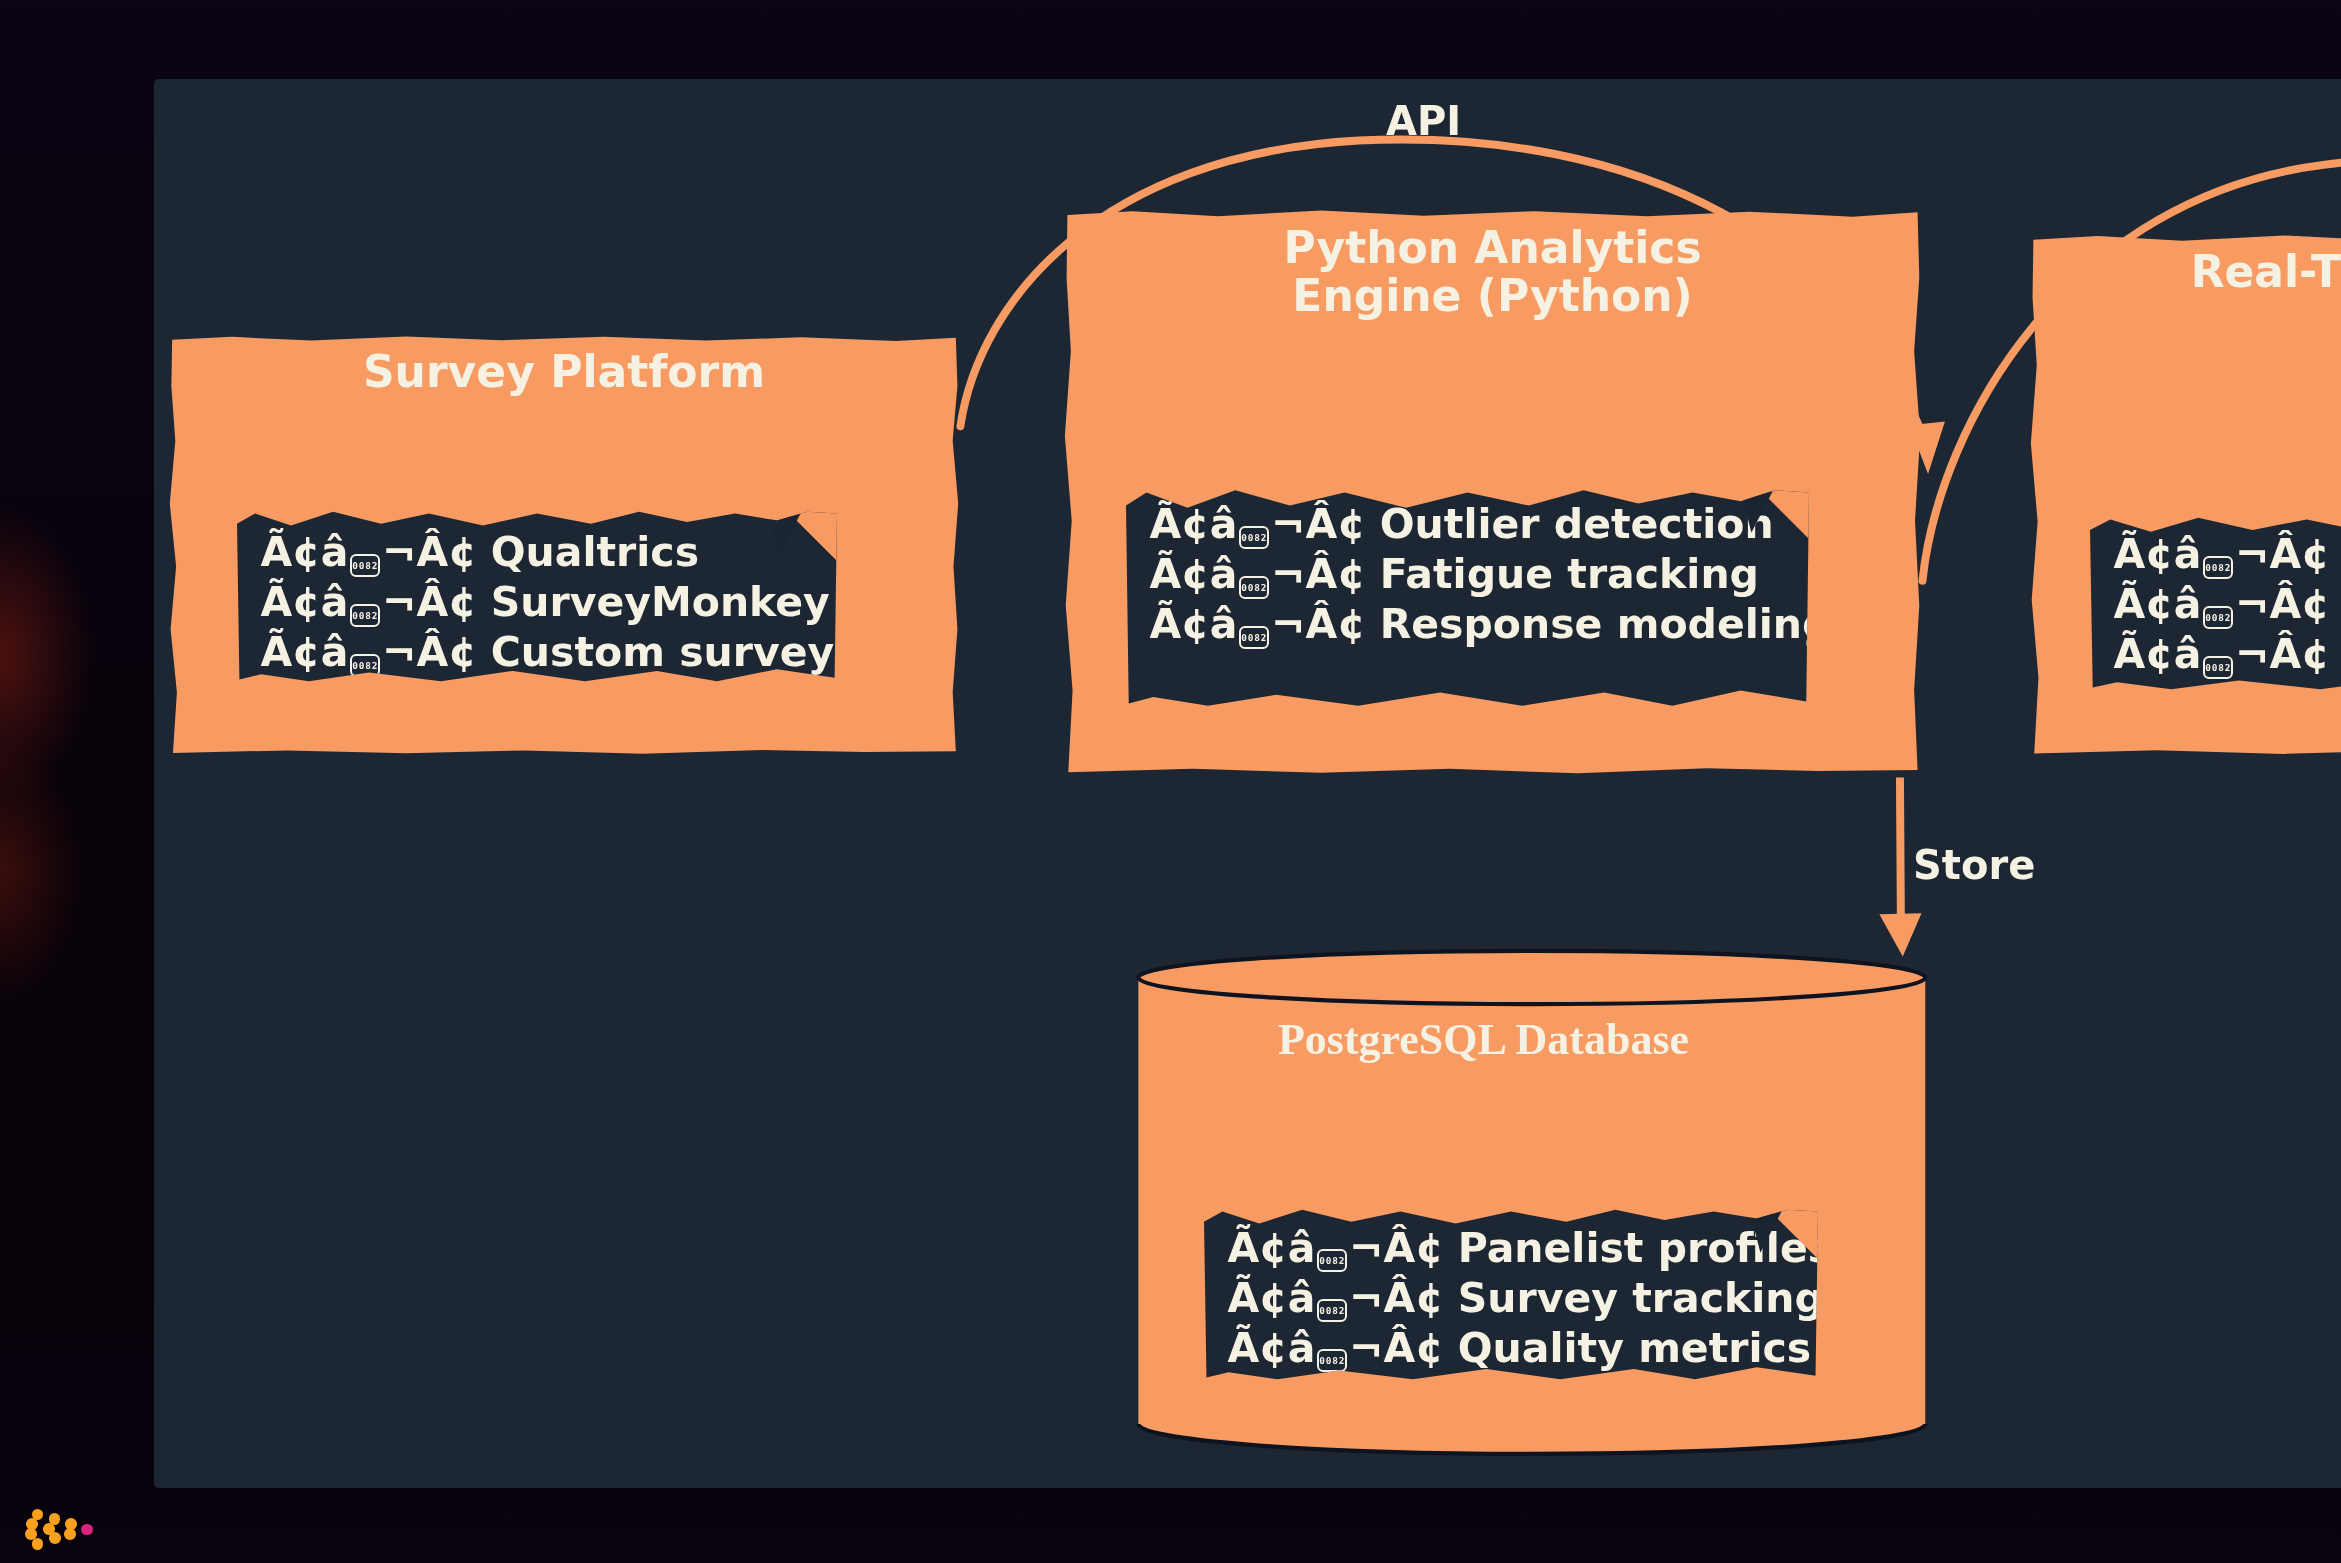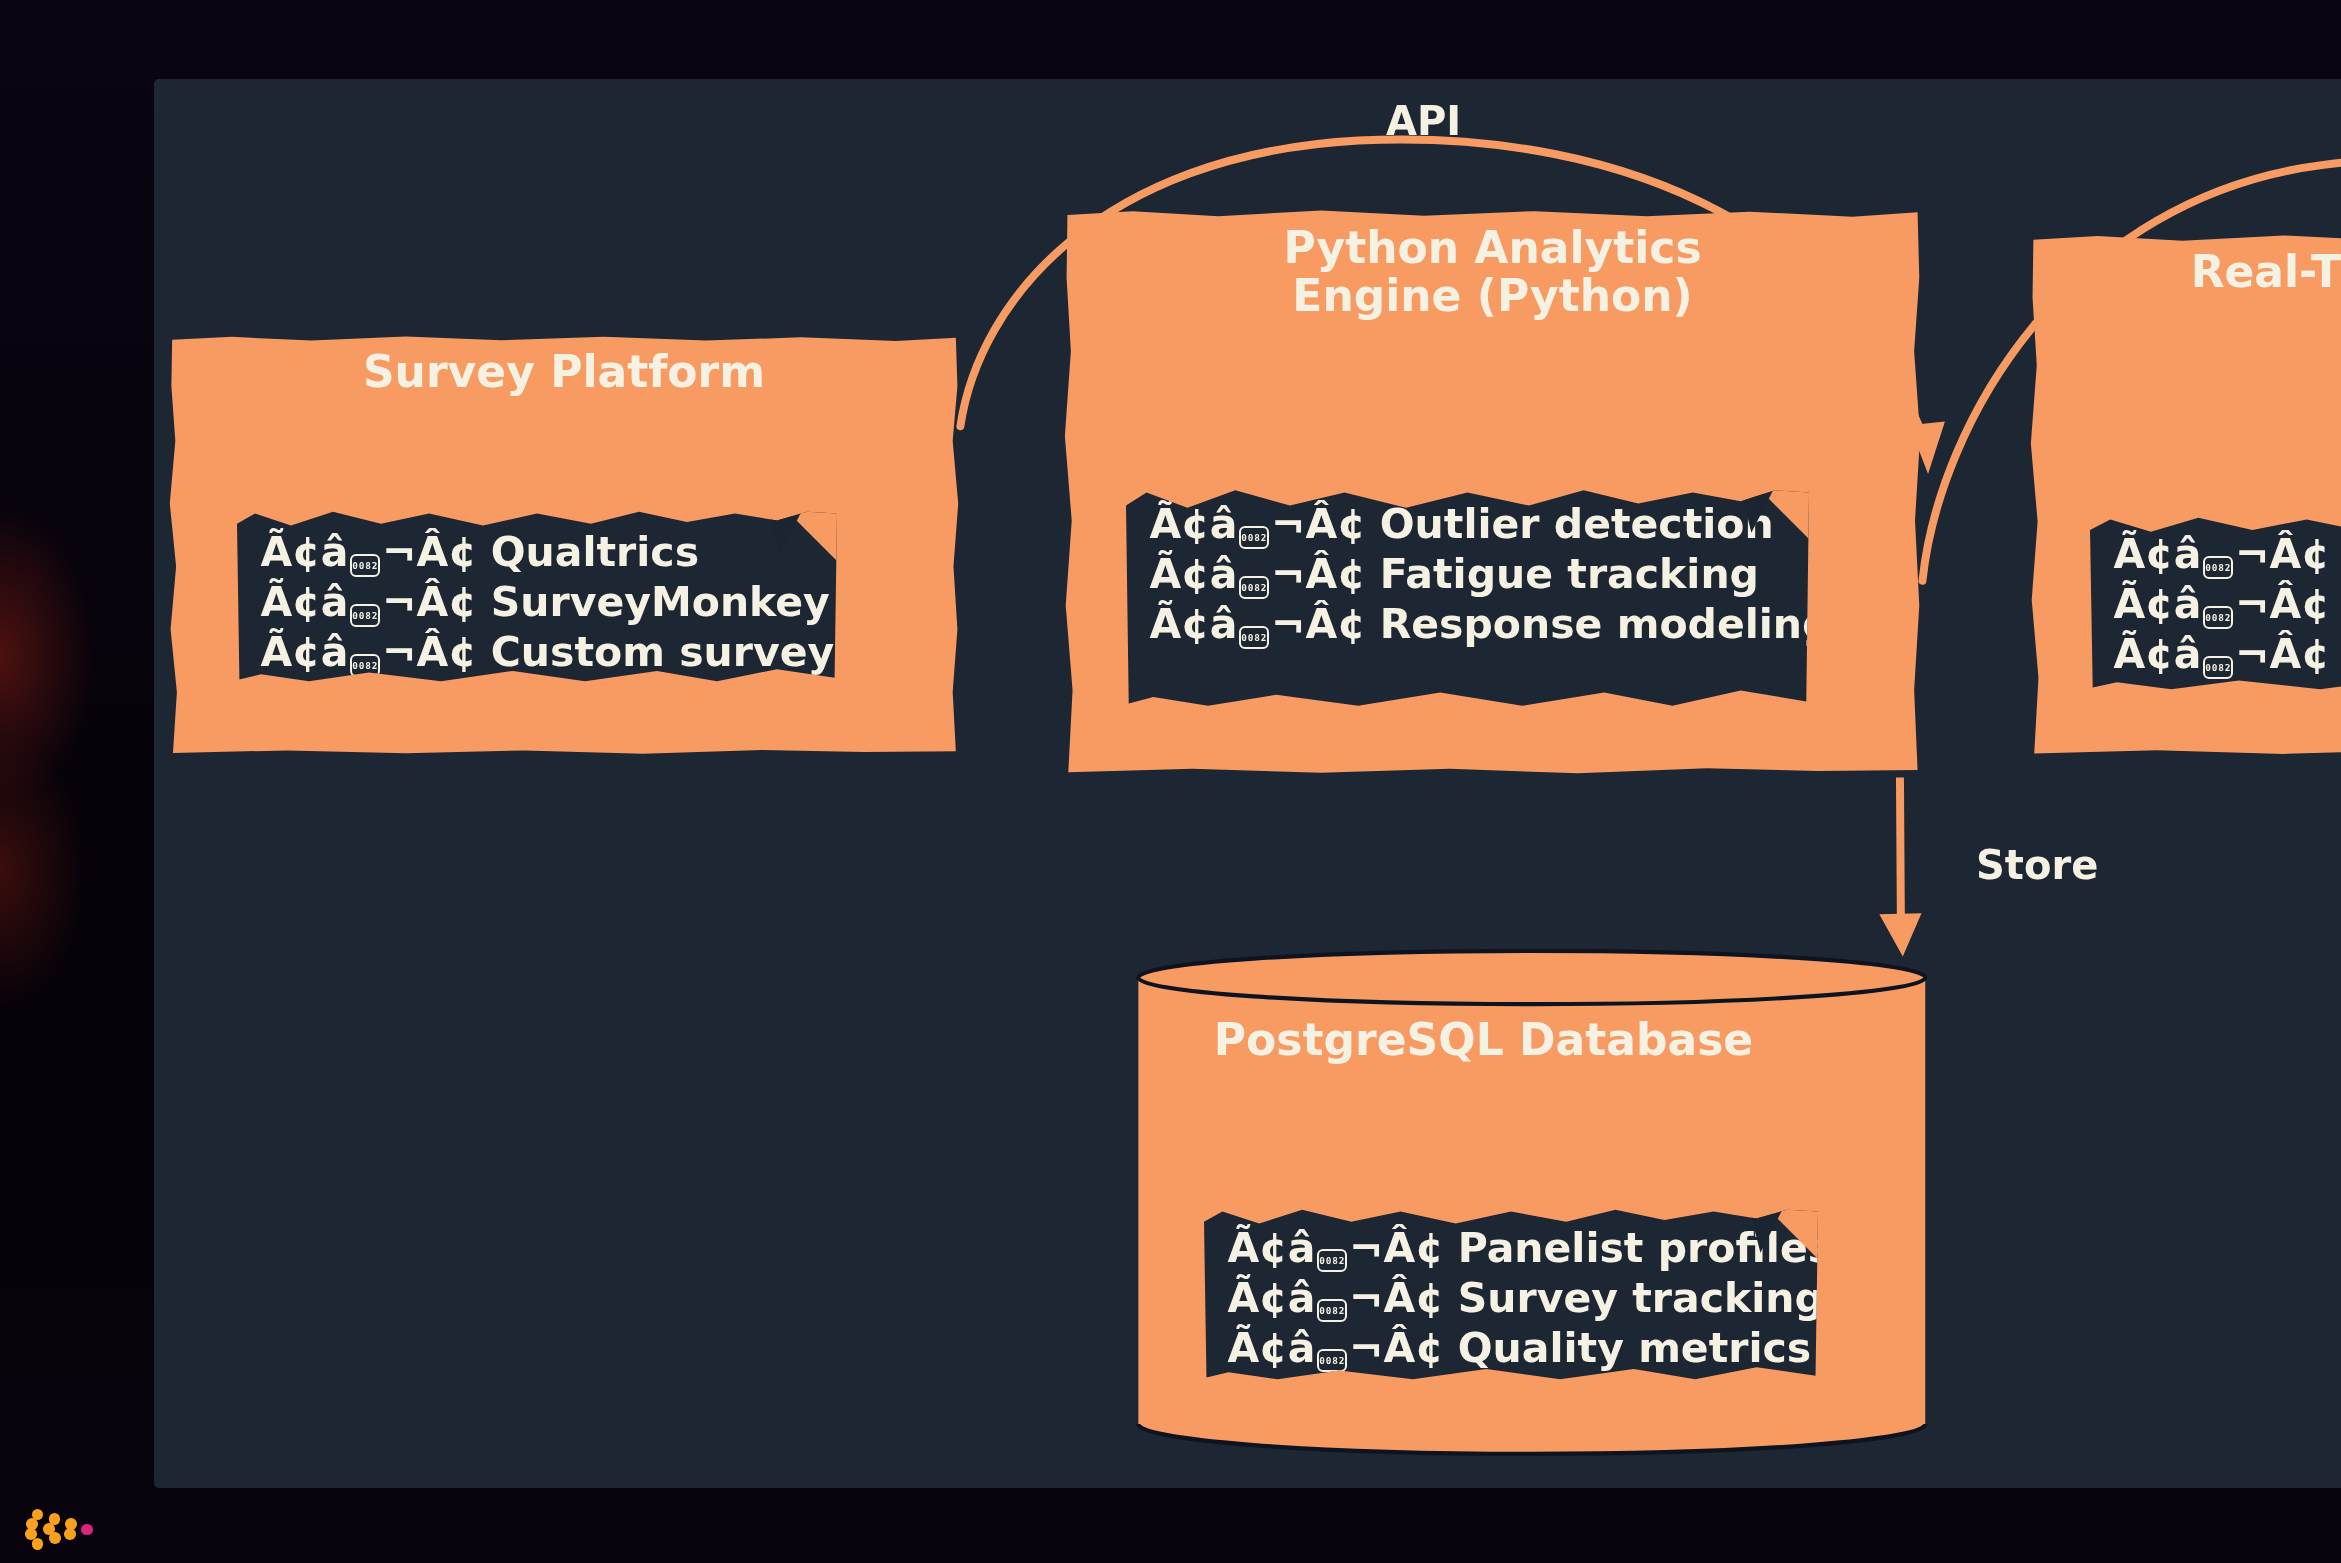--- a/index.html
+++ b/index.html
@@ -60,24 +60,24 @@
   .tofu{
     display:inline-block; width:26px; height:19px; border:2.3px solid #f6f2e3; border-radius:6px;
     font-family:"DejaVu Sans Mono", monospace; font-size:9.4px; font-weight:bold; letter-spacing:0.9px;
     text-align:center; line-height:19px; vertical-align:-2.8px; margin:0 1.9px;
   }
   .itm{ margin-left:14px; }
   
   .flabel{ position:absolute; color:#f6f2e3; font-weight:bold; font-size:40px; line-height:45px; }
   #api-left { left:1386px; top:99px; }
   #api-right{ left:2341px; top:99px; }
-  #store-lb { left:1976px; top:843px;text-align:center; }
+  #store-lb { left:1913px; top:843px;text-align:center; }
   #db-title{
     position:absolute; left:1138px; top:1014px; width:691px; text-align:center;
-    color:#f6f2e3; font-weight:bold; font-size:44px;
+    color:#f6f2e3; font-weight:bold; font-size:44px;font-family:Liberation Serif, serif;
   }
   
   #overlay{ position:absolute; left:0; top:0; }
   
   #logo{ position:absolute; left:19px; top:1501px; width:80px; height:49px; }
   .dot{ position:absolute; width:11.7px; height:11.7px; border-radius:50%; background:#f9a11c; }
   .d1{left:12.6px;top:7.5px}.d2{left:7px;top:17px}.d3{left:6px;top:27px}.d4{left:12.6px;top:37px}
   .d5{left:29.5px;top:12px}.d6{left:24px;top:22px}.d7{left:30px;top:31px}
   .d8{left:46px;top:17px}.d9{left:45px;top:27px}
   .dp{left:62px;top:22.5px;background:#d8247c}

